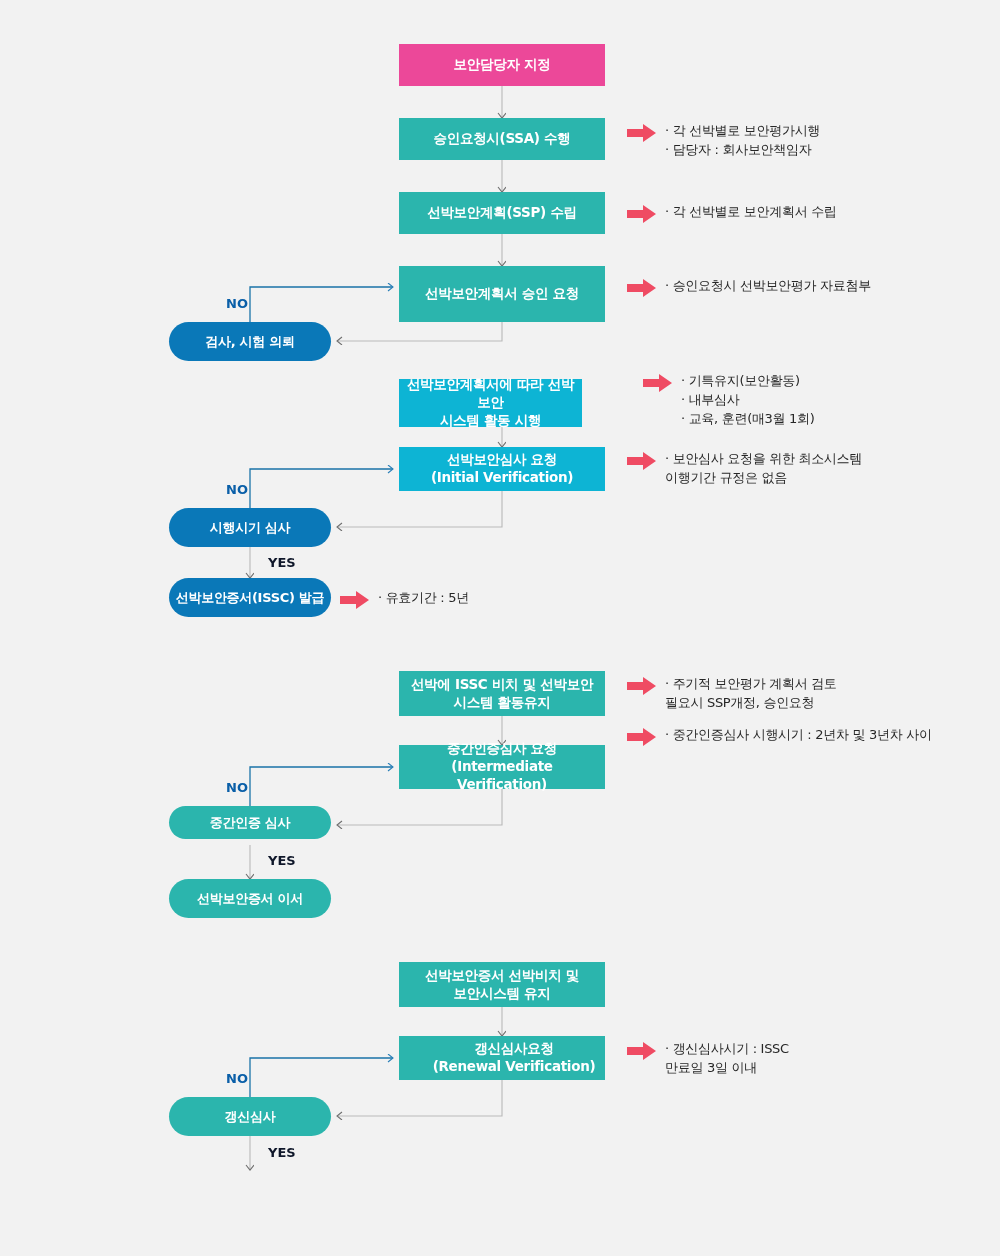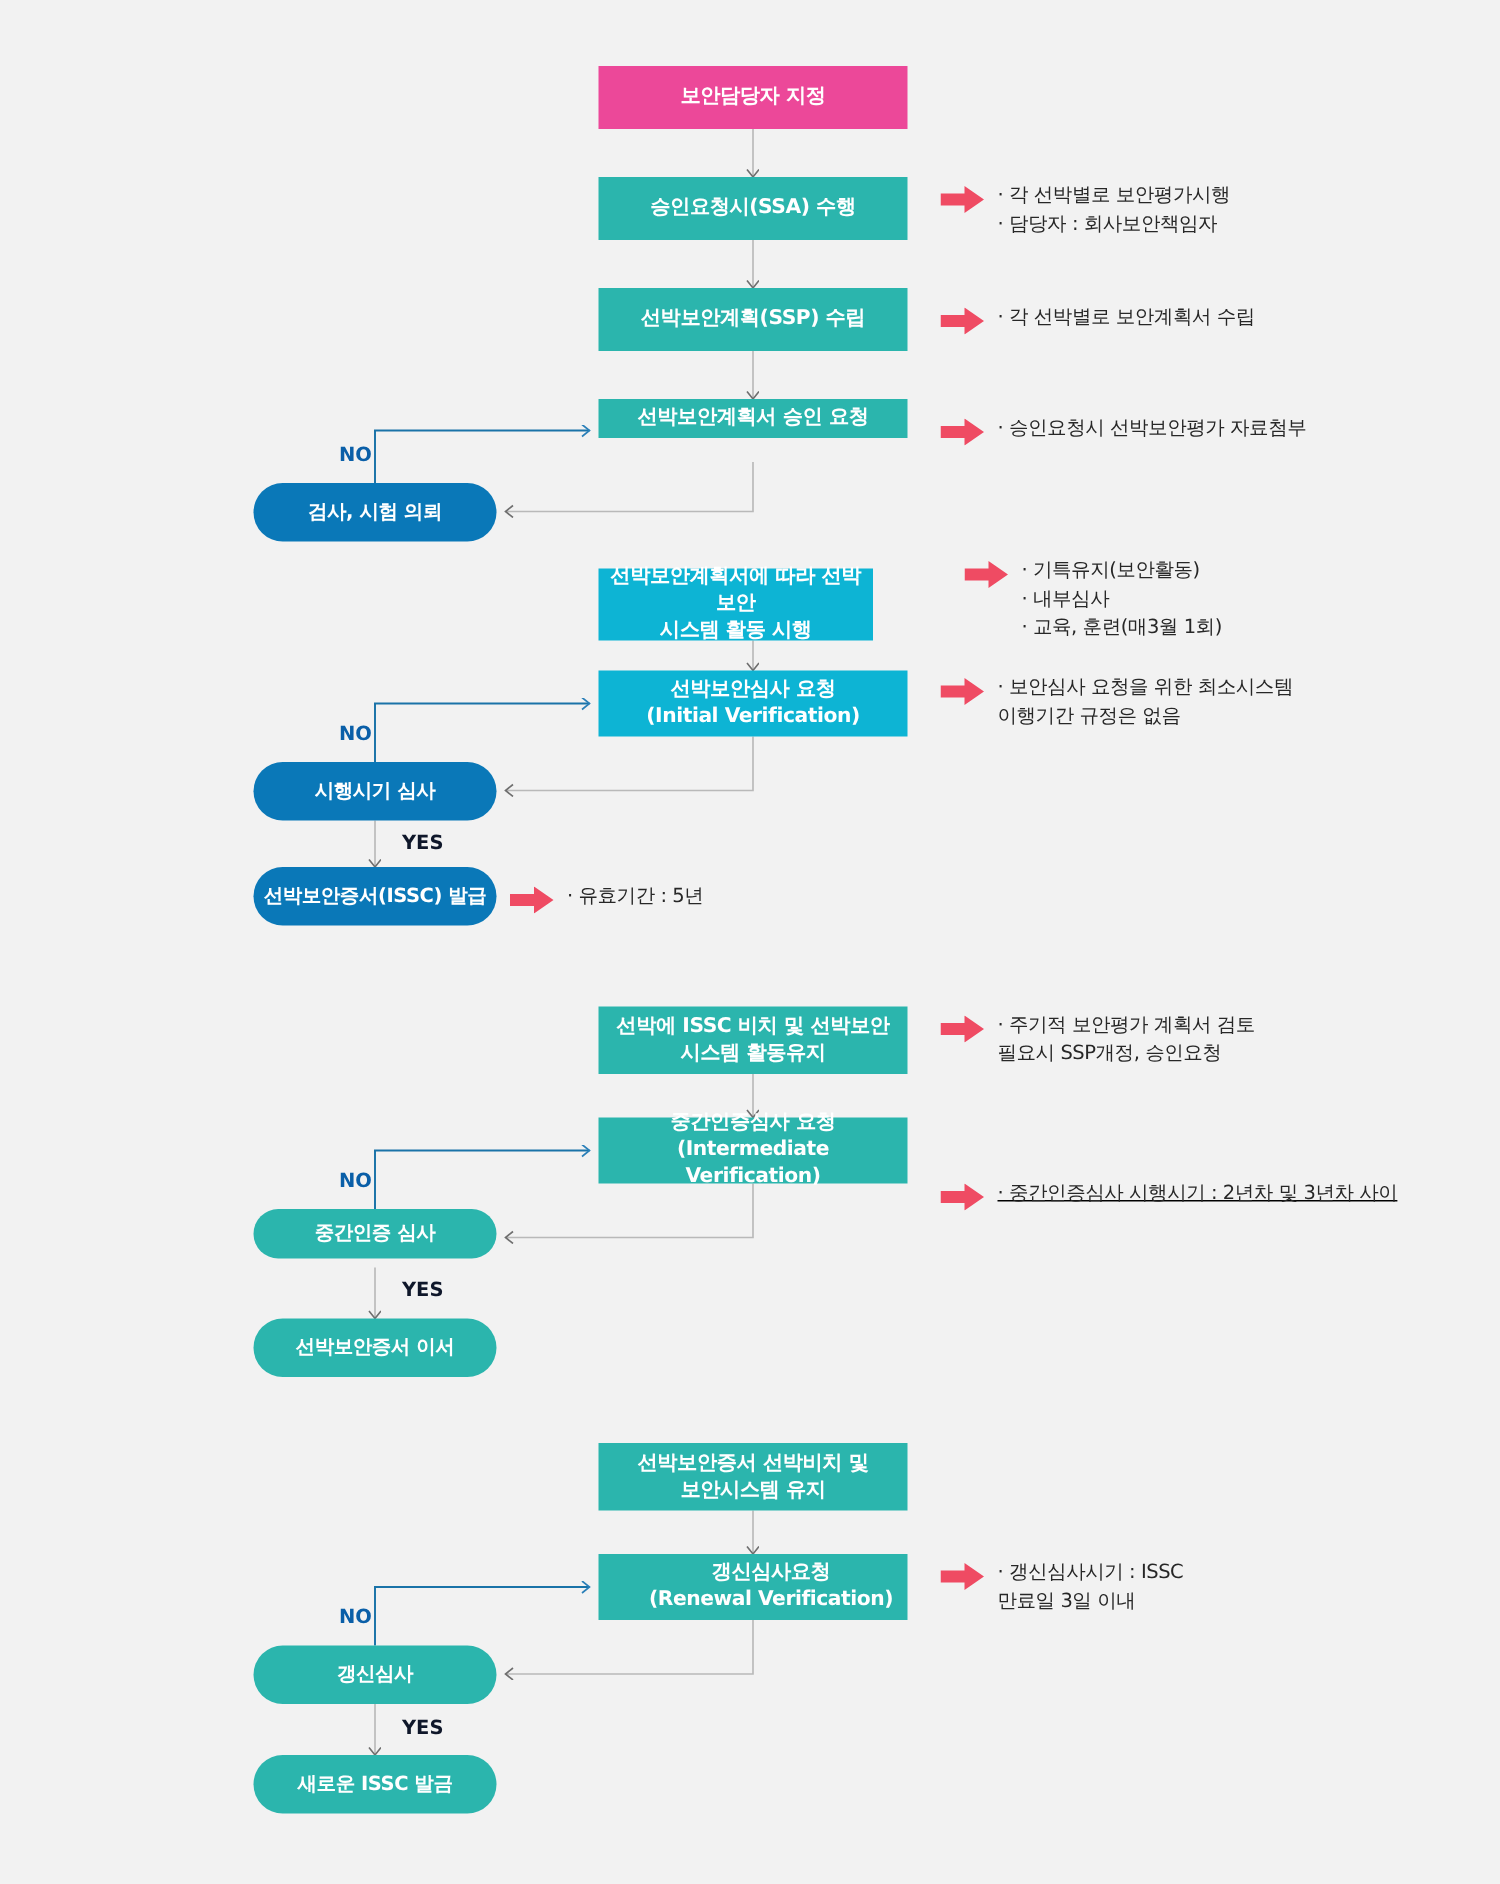--- a/index.html
+++ b/index.html
@@ -112,21 +112,21 @@
 
 <div class="node rect" style="left: 399px; top: 44px; width: 206px; height: 42px; background: #ec4899;">
       <div class="lines">보안담당자 지정</div>
     </div>
     <div class="node rect" style="left: 399px; top: 118px; width: 206px; height: 42px; background: rgb(43, 181, 173);">
       <div class="lines">승인요청시(SSA) 수행</div>
     </div>
     <div class="node rect" style="left: 399px; top: 192px; width: 206px; height: 42px; background: rgb(43, 181, 173);">
       <div class="lines">선박보안계획(SSP) 수립</div>
     </div>
-    <div class="node rect" style="left: 399px; top: 266px; width: 206px; height: 26px; background: rgb(43, 181, 173);">
+    <div class="node rect" style="left: 399px; top: 266px; width: 206px; height: 56px; background: rgb(43, 181, 173);">
       <div class="lines">선박보안계획서 승인 요청</div>
     </div>
     <div class="node pill" style="left: 169px; top: 322px; width: 162px; height: 39px; background: rgb(10, 120, 184);">
       <div class="lines">검사, 시험 의뢰</div>
     </div>
     <div class="node rect" style="left: 399px; top: 379px; width: 183px; height: 48px; background: rgb(13, 180, 212);">
       <div class="lines">선박보안계획서에 따라 선박보안<br>시스템 활동 시행</div>
     </div>
     <div class="node rect" style="left: 399px; top: 447px; width: 206px; height: 44px; background: rgb(13, 180, 212);">
       <div class="lines">선박보안심사 요청<br>(Initial Verification)</div>
@@ -150,23 +150,20 @@
       <div class="lines">선박보안증서 이서</div>
     </div>
     <div class="node rect" style="left: 399px; top: 962px; width: 206px; height: 45px; background: rgb(43, 181, 173);">
       <div class="lines">선박보안증서 선박비치 및<br>보안시스템 유지</div>
     </div>
     <div class="node rect" style="left: 399px; top: 1036px; width: 206px; height: 44px; background: rgb(43, 181, 173); padding-left: 30px;">
       <div class="lines">갱신심사요청<br>(Renewal Verification)</div>
     </div>
     <div class="node pill" style="left: 169px; top: 1097px; width: 162px; height: 39px; background: rgb(43, 181, 173);">
       <div class="lines">갱신심사</div>
-    </div>
-    <div class="node pill" style="left: 169px; top: 1170px; width: 162px; height: 39px; background: rgb(43, 181, 173);">
-      <div class="lines">새로운 ISSC 발금</div>
     </div>
     <div class="annot" style="left: 627px; top: 122px;">
       <span class="arrow"><svg width="30" height="18" viewBox="0 0 30 18">
           <path d="M0,5 L16,5 L16,0 L29,9 L16,18 L16,13 L0,13 Z" fill="#ef4b63"></path>
         </svg></span>
       <span class="atext">· 각 선박별로 보안평가시행
 · 담당자 : 회사보안책임자</span>
     </div>
     <div class="annot" style="left: 627px; top: 203px;">
       <span class="arrow"><svg width="30" height="18" viewBox="0 0 30 18">
@@ -201,21 +198,21 @@
         </svg></span>
       <span class="atext">· 유효기간 : 5년</span>
     </div>
     <div class="annot" style="left: 627px; top: 675px;">
       <span class="arrow"><svg width="30" height="18" viewBox="0 0 30 18">
           <path d="M0,5 L16,5 L16,0 L29,9 L16,18 L16,13 L0,13 Z" fill="#ef4b63"></path>
         </svg></span>
       <span class="atext">· 주기적 보안평가 계획서 검토
   필요시 SSP개정, 승인요청</span>
     </div>
-    <div class="annot" style="left: 627px; top: 787px; text-decoration: underline;">
+    <div class="annot" style="left: 627px; top: 726px;">
       <span class="arrow"><svg width="30" height="18" viewBox="0 0 30 18">
           <path d="M0,5 L16,5 L16,0 L29,9 L16,18 L16,13 L0,13 Z" fill="#ef4b63"></path>
         </svg></span>
       <span class="atext">· 중간인증심사 시행시기 : 2년차 및 3년차 사이</span>
     </div>
     <div class="annot" style="left: 627px; top: 1040px;">
       <span class="arrow"><svg width="30" height="18" viewBox="0 0 30 18">
           <path d="M0,5 L16,5 L16,0 L29,9 L16,18 L16,13 L0,13 Z" fill="#ef4b63"></path>
         </svg></span>
       <span class="atext">· 갱신심사시기 : ISSC

